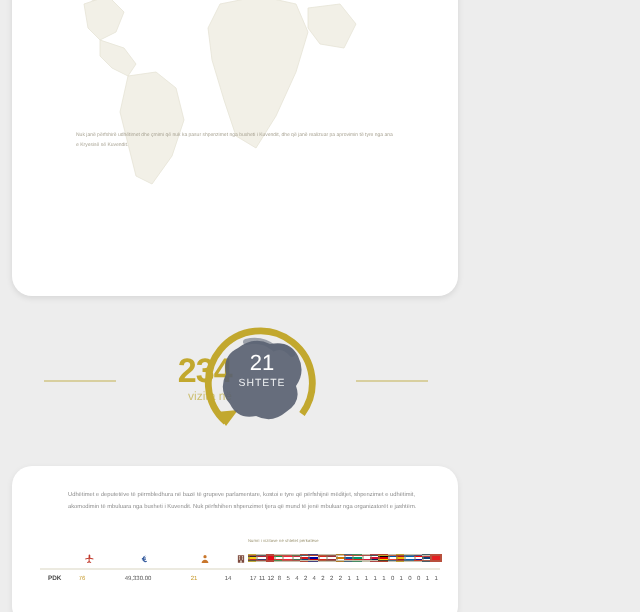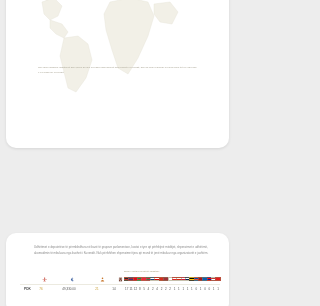--- a/index.html
+++ b/index.html
@@ -139,20 +139,41 @@
           <path d="M164 30 L176 30 L180 42 L172 50 L164 44 Z" fill="#cfbc4c"></path>
           <path d="M178 30 L198 26 L214 32 L218 44 L204 50 L188 46 L178 40 Z" fill="#ddd08a"></path>
           <path d="M120 6 L134 2 L138 12 L128 18 L118 14 Z" fill="#e2d79e"></path>
         </g>
       </svg>
     </div>
 
     <div class="map-note">Nuk janë përfshirë udhëtimet dhe çmimi që nuk ka pasur shpenzimet nga buxheti i Kuvendit, dhe që janë realizuar pa aprovimin të tyre nga ana e Kryesisë së Kuvendit.</div>
   </div>
 
+  <div class="stats">
+    <div class="rule left"></div>
+    <div class="rule right"></div>
+
+    <div class="big-num">234</div>
+    <div class="big-sub">vizita në</div>
+
+    <div class="ring-wrap">
+      <svg class="ring-svg" width="68" height="68" viewBox="0 0 68 68" xmlns="http://www.w3.org/2000/svg">
+        <path d="M16 54 A26 26 0 1 1 54 50" fill="none" stroke="#c2a82e" stroke-width="3.4"></path>
+        <polygon points="16,56 11,49 22,48" fill="#c2a82e"></polygon>
+      </svg>
+      <svg class="blot" viewBox="0 0 44 44" xmlns="http://www.w3.org/2000/svg">
+        <path d="M10 6 Q18 0 26 4 Q36 2 40 10 Q44 18 39 25 Q42 33 34 38
+                 Q27 44 19 40 Q10 42 6 34 Q0 27 4 19 Q2 10 10 6 Z" fill="#5a6272" opacity="0.92"></path>
+        <path d="M14 3 Q22 1 28 6 Q33 4 37 9" fill="none" stroke="#5a6272" stroke-width="3" opacity="0.55" stroke-linecap="round"></path>
+      </svg>
+      <div class="blot-num">21</div>
+      <div class="blot-lbl">SHTETE</div>
+    </div>
+  </div>
 
   <div class="bottom-card">
     <div class="para">Udhëtimet e deputetëve të përmbledhura në bazë të grupeve parlamentare, kostoi e tyre që përfshijnë mëditjet, shpenzimet e udhëtimit, akomodimin të mbuluara nga buxheti i Kuvendit. Nuk përfshihen shpenzimet tjera që mund të jenë mbuluar nga organizatorët e jashtëm.</div>
 
     <div class="tbl">
       <div class="flagrow-cap">Numri i vizitave në shtetet përkatëse</div>
       <div class="thead" id="thead">
           <div class="cellicon" style="left: 34px;">
             <svg width="5" height="5" viewBox="0 0 16 16">
               <path d="M15 7l-5-1V2a1.3 1.3 0 0 0-2.6 0v4L2 7v1.6l5.4-1.2v4L5 13v1.3l3.2-.7 3.2.7V13l-2.4-1.6v-4L15 8.6z" fill="#c0392b"></path>

